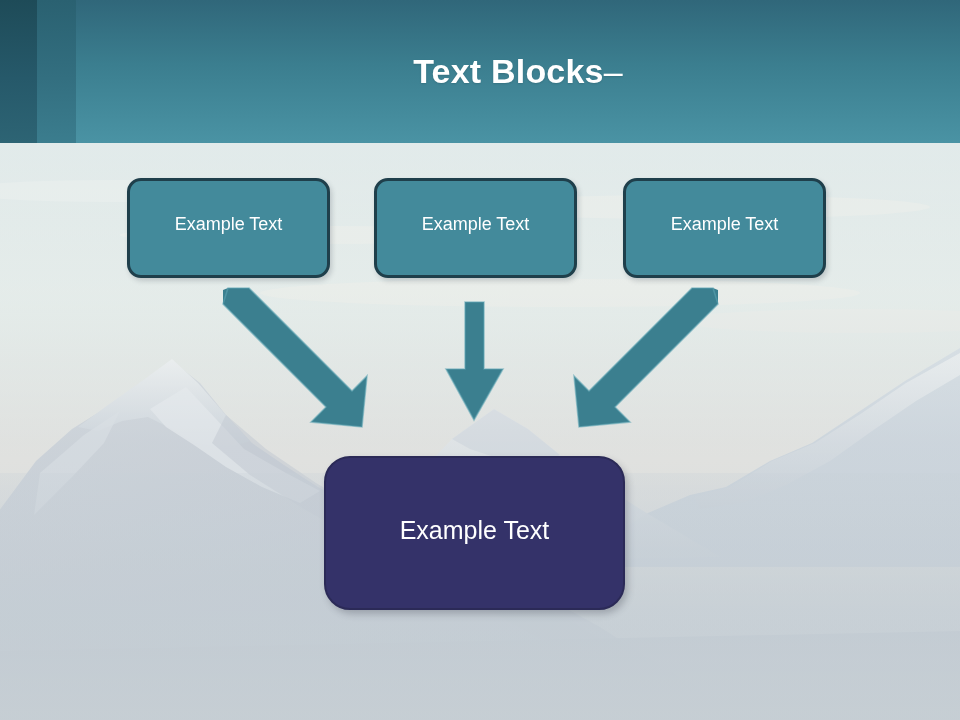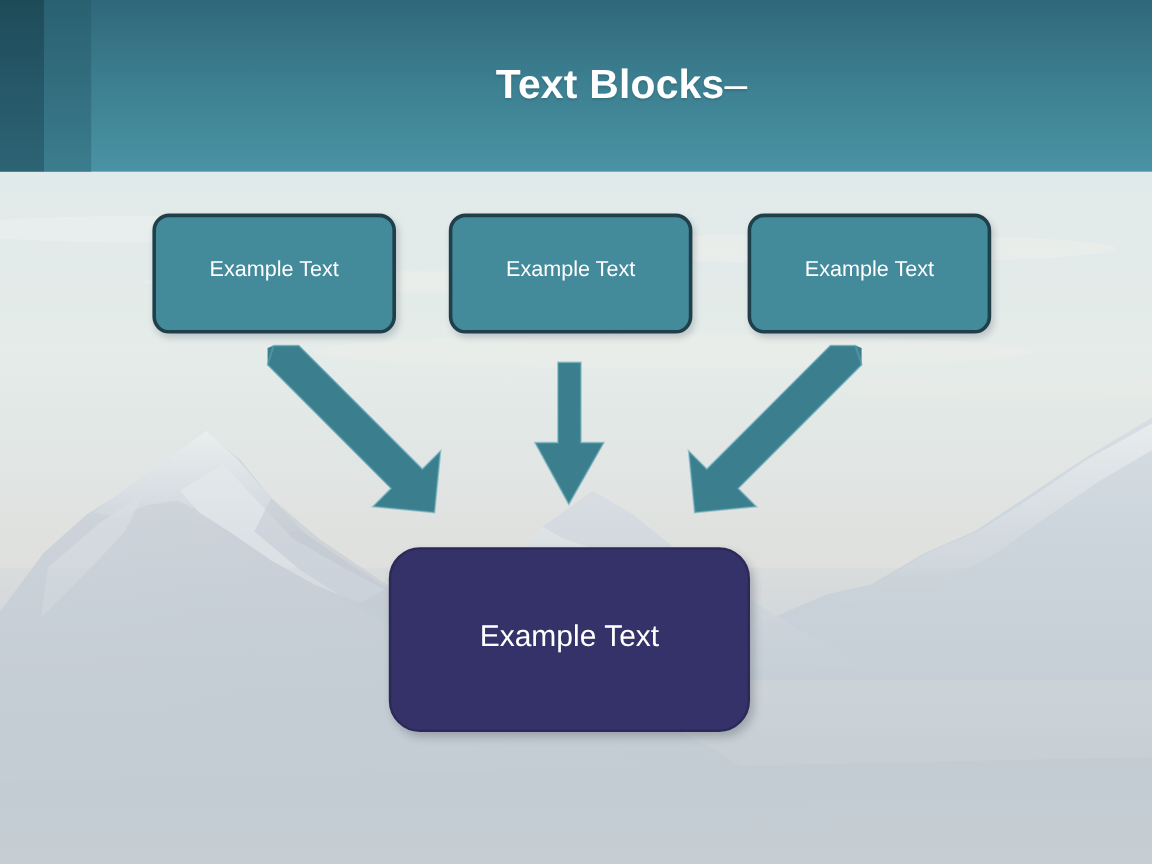--- a/index.html
+++ b/index.html
@@ -12,21 +12,21 @@
     height: 720px;
     overflow: hidden;
     font-family: "Liberation Sans", sans-serif;
   }
 
   #slide {
     position: relative;
     width: 960px;
     height: 720px;
     overflow: hidden;
-    background: #bef264;
+    background: #7dd3fc;
   }
 
   
   #photo-layer {
     position: absolute;
     left: 0;
     top: 143px;
     width: 960px;
     height: 577px;
     overflow: hidden;

